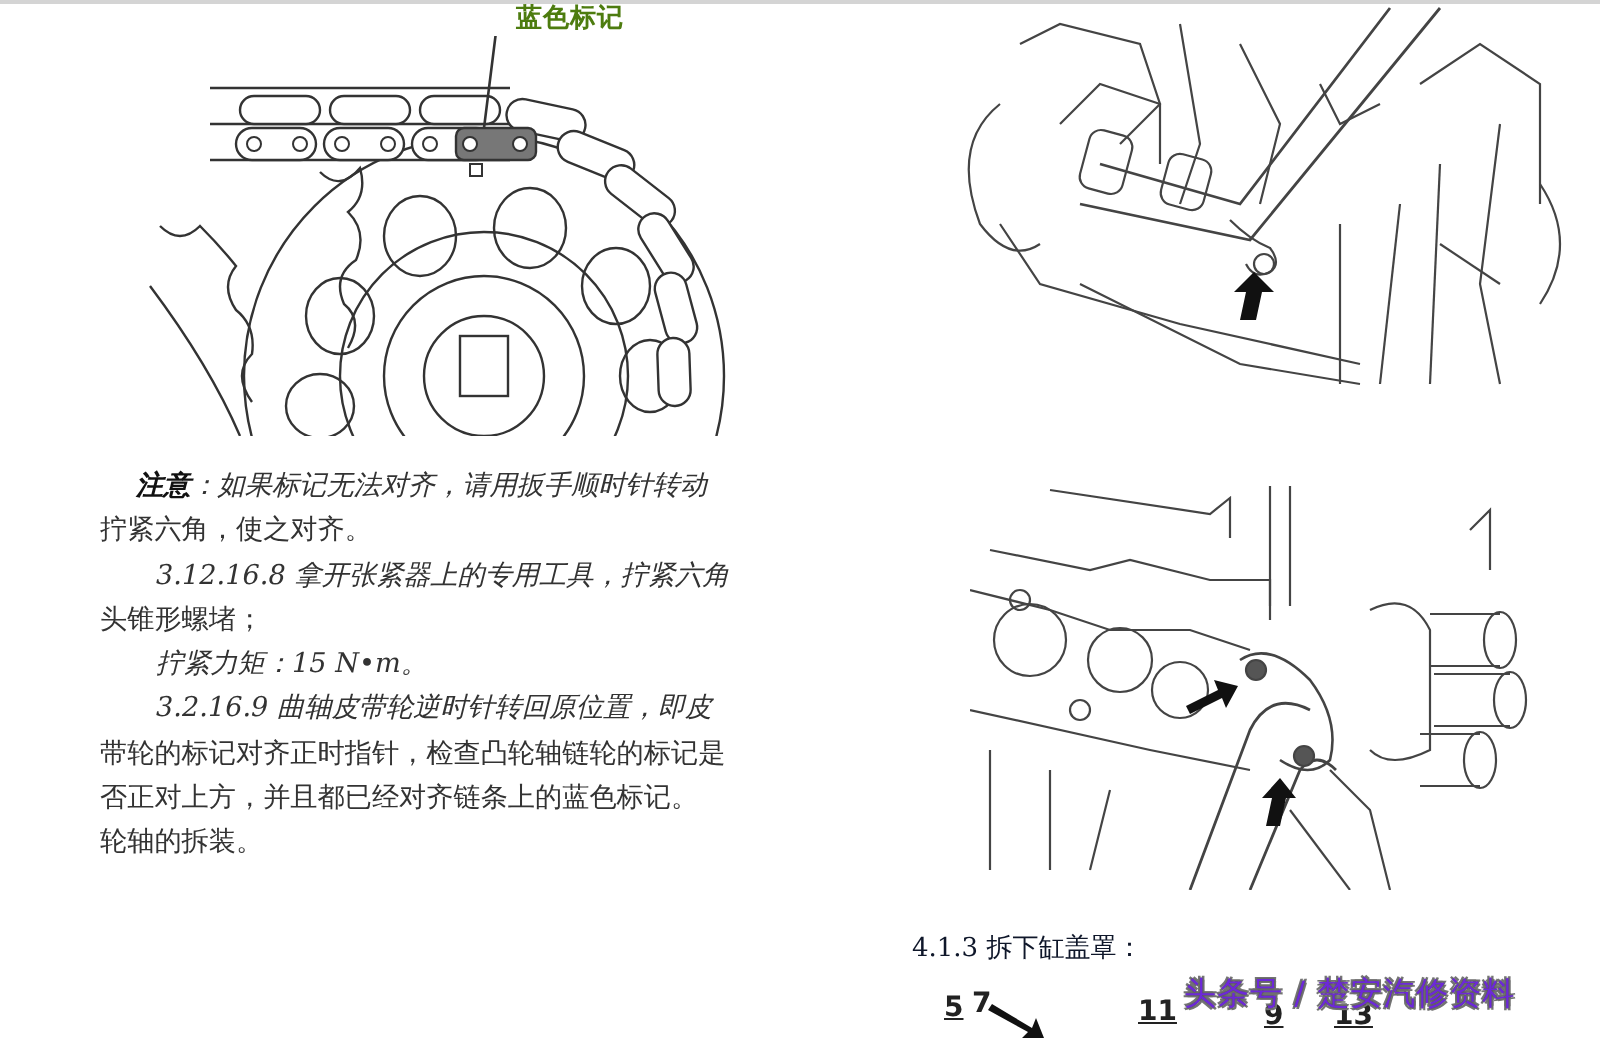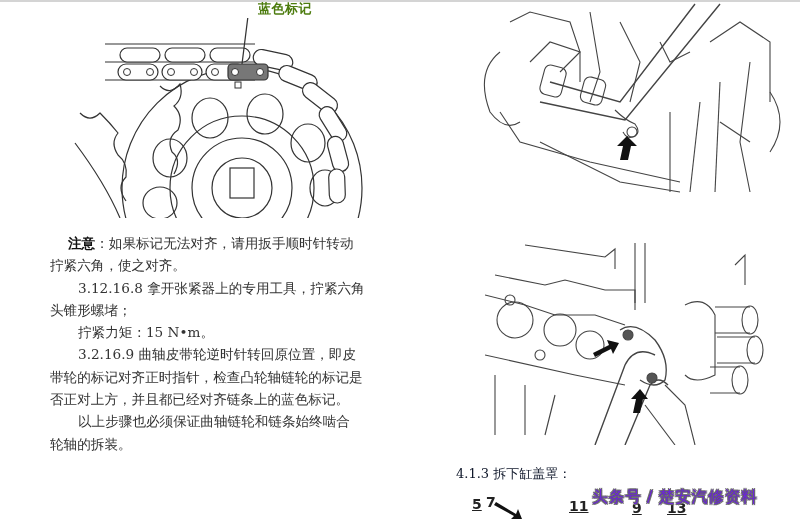--- a/index.html
+++ b/index.html
@@ -15,21 +15,21 @@
   .callout {
     position: absolute; left: 258px; top: 0px;
     font-family: "DejaVu Sans", sans-serif; font-weight: bold; font-size: 13px; color: #4d7c0f;
     letter-spacing: 0.5px;
   }
   .text-block {
     position: absolute; left: 50px; top: 232px; width: 380px;
     font-size: 13.6px; line-height: 22.3px; color: #333;
   }
   .p { margin: 0; white-space: nowrap; }
-  .indent { padding-left: 28px; }
+  .indent { padding-left: 28px; font-style: italic; }
   .note-label { font-weight: bold; color: #111; }
   .section-head {
     position: absolute; left: 456px; top: 465px;
     font-size: 13px; color: #0f172a; white-space: nowrap;
   }
   .watermark {
     position: absolute; left: 592px; top: 487px;
     font-family: "DejaVu Sans", sans-serif; font-size: 16px; color: #6d28d9;
     text-shadow: 0 0 1px #555, 0 0 1px #555, 1px 1px 0 #777, -1px -1px 0 #777, 1px -1px 0 #777, -1px 1px 0 #777;
     white-space: nowrap; letter-spacing: 0.5px;
@@ -103,21 +103,20 @@
 
 <div class="text-block">
   <p class="p indent" style="padding-left:18px;"><span class="note-label">注意</span><span>：</span><span>如果标记无法对齐，请用扳手顺时针转动</span></p>
   <p class="p">拧紧六角，使之对齐。</p>
   <p class="p indent">3.12.16.8 拿开张紧器上的专用工具，拧紧六角</p>
   <p class="p">头锥形螺堵；</p>
   <p class="p indent">拧紧力矩：15 N•m。</p>
   <p class="p indent">3.2.16.9 曲轴皮带轮逆时针转回原位置，即皮</p>
   <p class="p">带轮的标记对齐正时指针，检查凸轮轴链轮的标记是</p>
   <p class="p">否正对上方，并且都已经对齐链条上的蓝色标记。</p>
-  <p class="p indent">以上步骤也必须保证曲轴链轮和链条始终啮合</p>
   <p class="p">轮轴的拆装。</p>
 </div>
 
 <div class="fig" style="left:470px; top:2px;">
   <svg width="320" height="200" viewBox="0 0 320 200">
     <g fill="none" stroke="#444" stroke-width="1.1">
       <path d="M30 50 q-25 20 -10 60 q15 20 30 10"></path>
       <path d="M40 20 l20 -10 l40 10 l10 30 l-20 20"></path>
       <path d="M60 60 l20 -20 l30 10 l0 30"></path>
       <path d="M120 10 l10 60 l-10 30"></path>

